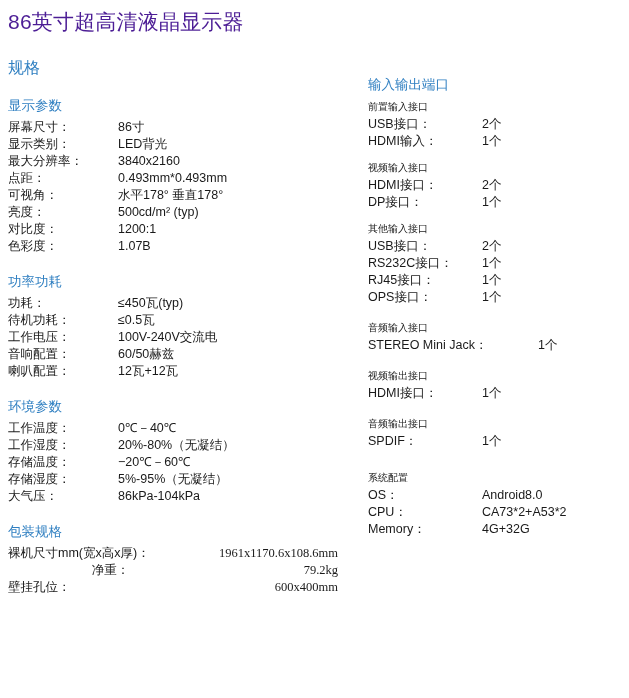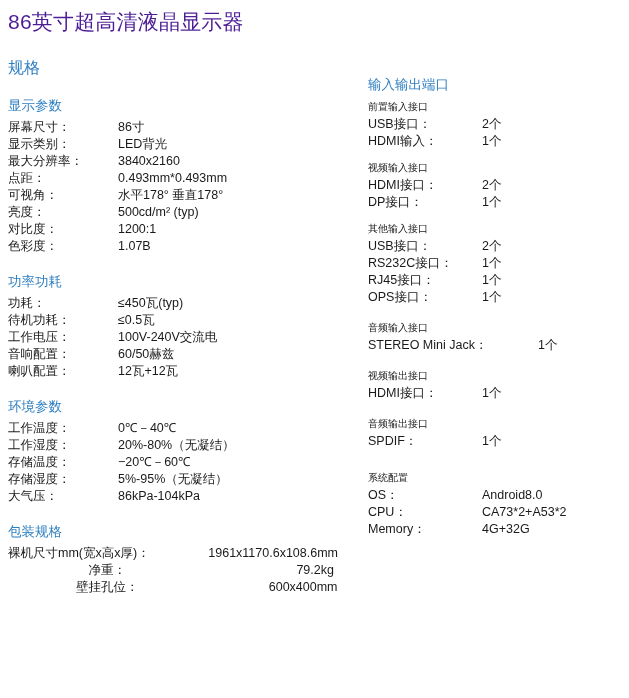--- a/index.html
+++ b/index.html
@@ -78,21 +78,21 @@
     white-space: nowrap;
   }
   .col-left table.rows td.k { width: 108px; }
   .col-left table.rows td.v { padding-left: 2px; }
   .col-right table.rows td.k { width: 112px; }
   .col-right table.rows td.v { padding-left: 2px; }
   .gap-sm { height: 9px; }
   .gap-md { height: 13px; }
   .wide-k td.k { width: 168px !important; }
   .pkg table.rows td.k { width: 226px; }
-  .pkg table.rows td.v { text-align: center; padding-left: 2px; }
+  .pkg table.rows td.v { text-align: right; padding-left: 2px; font-family: Liberation Serif, serif; }
 </style>
 </head>
 <body>
 
 <div class="page">
 
   <div class="doc-title">86英寸超高清液晶显示器</div>
 
   <div class="spec-heading section-heading">规格</div>
 
@@ -206,21 +206,21 @@
         <tbody>
             <tr>
           <td class="k">裸机尺寸mm(宽x高x厚)：</td>
           <td class="v">1961x1170.6x108.6mm</td>
         </tr>
         <tr>
           <td class="k" style="text-align:center">净重：</td>
           <td class="v" style="padding-left:86px">79.2kg</td>
         </tr>
         <tr>
-          <td class="k" style="text-align:center">壁挂孔位：</td>
+          <td class="k" style="text-align:left">壁挂孔位：</td>
           <td class="v" style="padding-left:62px">600x400mm</td>
         </tr>
       </tbody>
         </table>
     </div>
 
   </div>
 
   <div class="col-right">
 

